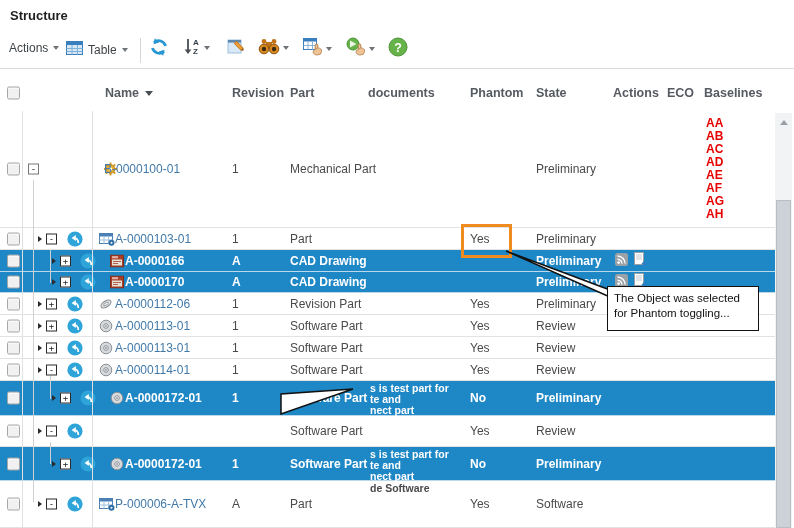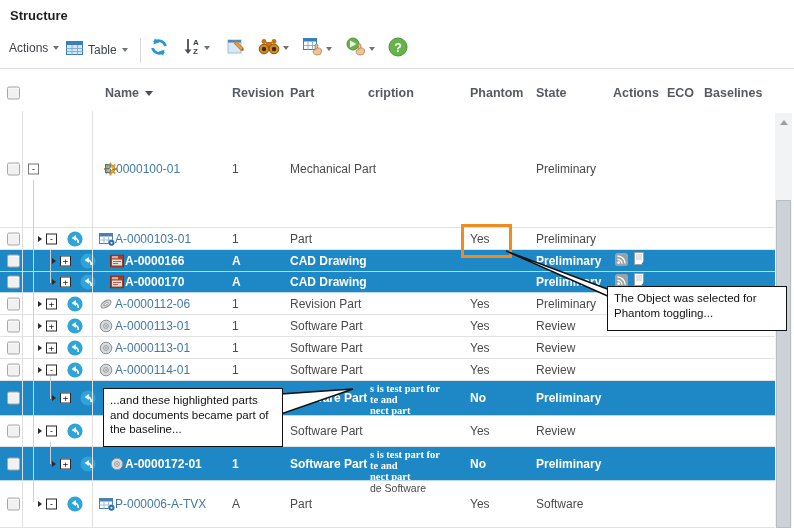--- a/index.html
+++ b/index.html
@@ -26,34 +26,34 @@
   .cell{position:absolute;top:50%;transform:translateY(-50%);font-size:12px;color:#4a4a4a;white-space:nowrap;}
   .hl .cell{color:#fff;font-weight:bold;}
   .nlink{position:absolute;top:50%;transform:translateY(-50%);font-size:12px;color:#4179a9;white-space:nowrap;cursor:pointer;}
   .hl .nlink{color:#fff;font-weight:bold;}
   .cbx{position:absolute;left:7px;top:50%;transform:translateY(-50%);width:11px;height:11px;border:1px solid #a6a6a6;border-radius:2px;background:#f1f1f1;box-shadow:inset 0 1px 0 #fff;cursor:pointer;}
   .tgl{position:absolute;top:50%;transform:translateY(-50%);width:9px;height:9px;border:1px solid #767676;background:#fff;font-size:9px;line-height:8px;text-align:center;color:#222;cursor:pointer;font-family:"DejaVu Sans Mono",monospace;}
   .tgl.dark{border-color:#2b2b2b;}
   .arw{position:absolute;top:50%;transform:translateY(-50%);width:0;height:0;border-left:4px solid #2b2b2b;border-top:3px solid transparent;border-bottom:3px solid transparent;}
   .navic{position:absolute;top:50%;transform:translateY(-50%);width:16px;height:16px;cursor:pointer;}
   .tico{position:absolute;top:50%;transform:translateY(-50%);display:inline-flex;}
-  .desc{position:absolute;left:370px;top:2px;font-size:10.5px;line-height:11px;color:#4a4a4a;white-space:nowrap;}
-  .hl .desc{color:#fff;font-weight:bold;font-family:Liberation Serif, serif;}
+  .desc{position:absolute;left:370px;top:2px;font-size:10.5px;line-height:11px;color:#4a4a4a;white-space:nowrap;font-weight:bold;}
+  .hl .desc{color:#fff;font-weight:bold;}
   .bl{position:absolute;left:706px;top:6px;font-size:12px;line-height:13px;font-weight:bold;color:#e60000;}
   .ract{position:absolute;top:50%;transform:translateY(-50%);display:flex;gap:6px;}
 
   
   .vline{position:absolute;width:1px;background:#e0e0e0;z-index:3;}
   .treeline{position:absolute;width:1px;background:#cfcfcf;z-index:3;}
 
   
   .phantom-box{position:absolute;left:461px;top:224px;width:45px;height:28px;border:3px solid #ef8b1f;z-index:20;}
   #tails{position:absolute;left:0;top:0;z-index:30;pointer-events:none;}
   .callout{position:absolute;background:#fff;border:1.5px solid #111;color:#111;font-size:11.5px;line-height:1.28;padding:4px 6px;z-index:31;box-sizing:border-box;}
-  #callout1{left:607px;top:286px;width:180px;height:45px;}
+  #callout1{left:607px;top:286px;width:152px;height:45px;}
   #callout2{left:103px;top:388px;width:180px;height:59px;}
 
   
   .sbar{position:absolute;left:775px;top:113px;width:17px;height:415px;background:#f2f3f4;z-index:4;}
   .sbar .up{position:absolute;left:0;top:0;width:17px;height:19px;background:#f2f3f4;display:flex;align-items:center;justify-content:center;cursor:pointer;}
   .sbar .up i{width:0;height:0;border-left:4px solid transparent;border-right:4px solid transparent;border-bottom:5px solid #9aa0a6;}
   .sbar .thumb{position:absolute;left:1px;top:87px;width:15px;height:328px;background:#ccd2d7;border:1px solid #b8bec4;box-sizing:border-box;cursor:pointer;}
 
   svg text{font-family:"Liberation Sans",sans-serif;}
 </style>
@@ -159,21 +159,21 @@
   </div>
 
   <div class="thead">
     <span class="cbx" style="top:18px"></span>
     <span class="hcol" style="left:105px">
         <span>Name</span>
         <i class="sortdn"></i>
       </span>
     <span class="hcol" style="left:232px">Revision</span>
     <span class="hcol" style="left:290px">Part</span>
-    <span class="hcol" style="left:368px">cription</span>
+    <span class="hcol" style="left:368px">documents</span>
     <span class="hcol" style="left:470px">Phantom</span>
     <span class="hcol" style="left:536px">State</span>
     <span class="hcol" style="left:613px">Actions</span>
     <span class="hcol" style="left:667px">ECO</span>
     <span class="hcol" style="left:704px">Baselines</span>
   </div>
 
   <div id="tbody">
       <div class="row" style="height: 117px;">
         <span class="cbx"></span>
@@ -187,20 +187,30 @@
               <line x1="13" y1="3" x2="3" y2="13"></line>
             </g>
             <circle cx="8" cy="8" r="4.6" fill="#e8ad33" stroke="#b8821c"></circle>
             <circle cx="8" cy="8" r="1.8" fill="#fff7e0"></circle>
           </svg>
         </span>
         <a class="nlink" style="left:104px">B-0000100-01</a>
         <span class="cell" style="left:232px">1</span>
         <span class="cell" style="left:290px">Mechanical Part</span>
         <span class="cell" style="left:536px">Preliminary</span>
+        <span class="bl">
+          <div>AA</div>
+          <div>AB</div>
+          <div>AC</div>
+          <div>AD</div>
+          <div>AE</div>
+          <div>AF</div>
+          <div>AG</div>
+          <div>AH</div>
+        </span>
       </div>
       <div class="row" style="height: 22px;">
         <span class="cbx"></span>
         <span class="arw" style="left:38px"></span>
         <span class="tgl dark" style="left:46px">-</span>
         <span class="navic" style="left:67px"><svg width="16" height="16" viewBox="0 0 16 16">
             <circle cx="8" cy="8" r="7.6" fill="#2ea4d8"></circle>
             <path d="M11.3 12 Q11.3 7 6.8 7" stroke="#fff" stroke-width="1.7" fill="none"></path>
             <path d="M8.8 4 L4.6 7 L8.8 10 Z" fill="#fff"></path>
           </svg></span>
@@ -498,21 +508,20 @@
   <div class="treeline" style="left:50px;top:442px;height:22px"></div>
 
   <div class="phantom-box"></div>
 
   <svg id="tails" width="794" height="528">
     <polygon points="506,251 610,290 628,305" fill="#ffffff" stroke="#111111" stroke-width="1.5"></polygon>
     <polygon points="353,389 281,394 281,414" fill="#ffffff" stroke="#111111" stroke-width="1.5"></polygon>
   </svg>
 
   <div id="callout1" class="callout">The Object was selected for Phantom toggling...</div>
-  <div id="callout2" class="callout">...and these highlighted parts and documents became part of the  baseline...</div>
 
   <div class="sbar">
     <div class="up">
         <i></i>
       </div>
     <div class="thumb"></div>
   </div>
 
 </div>
 

